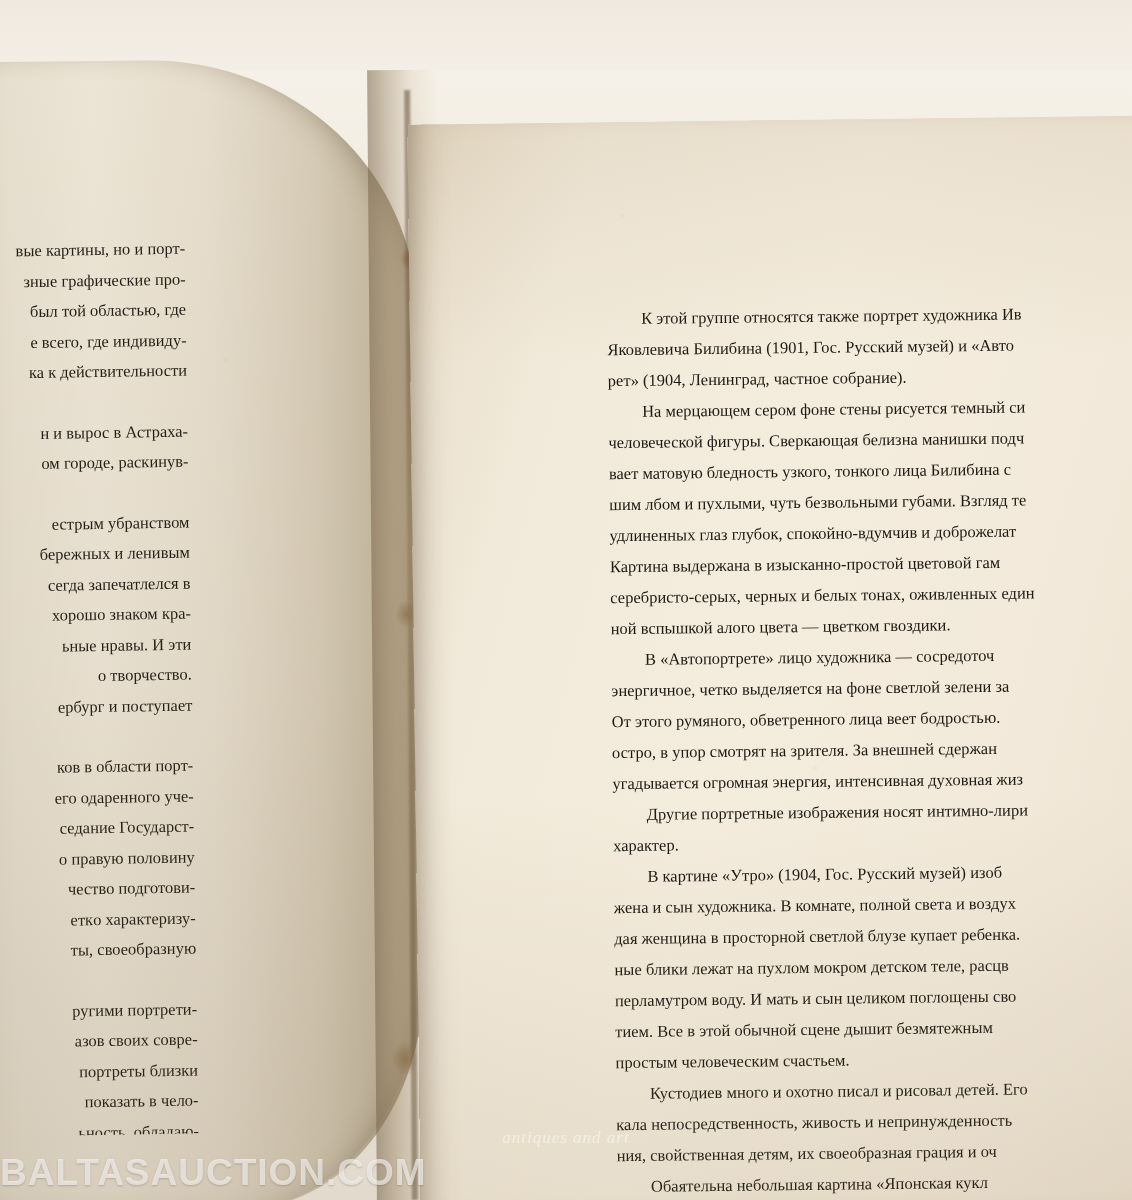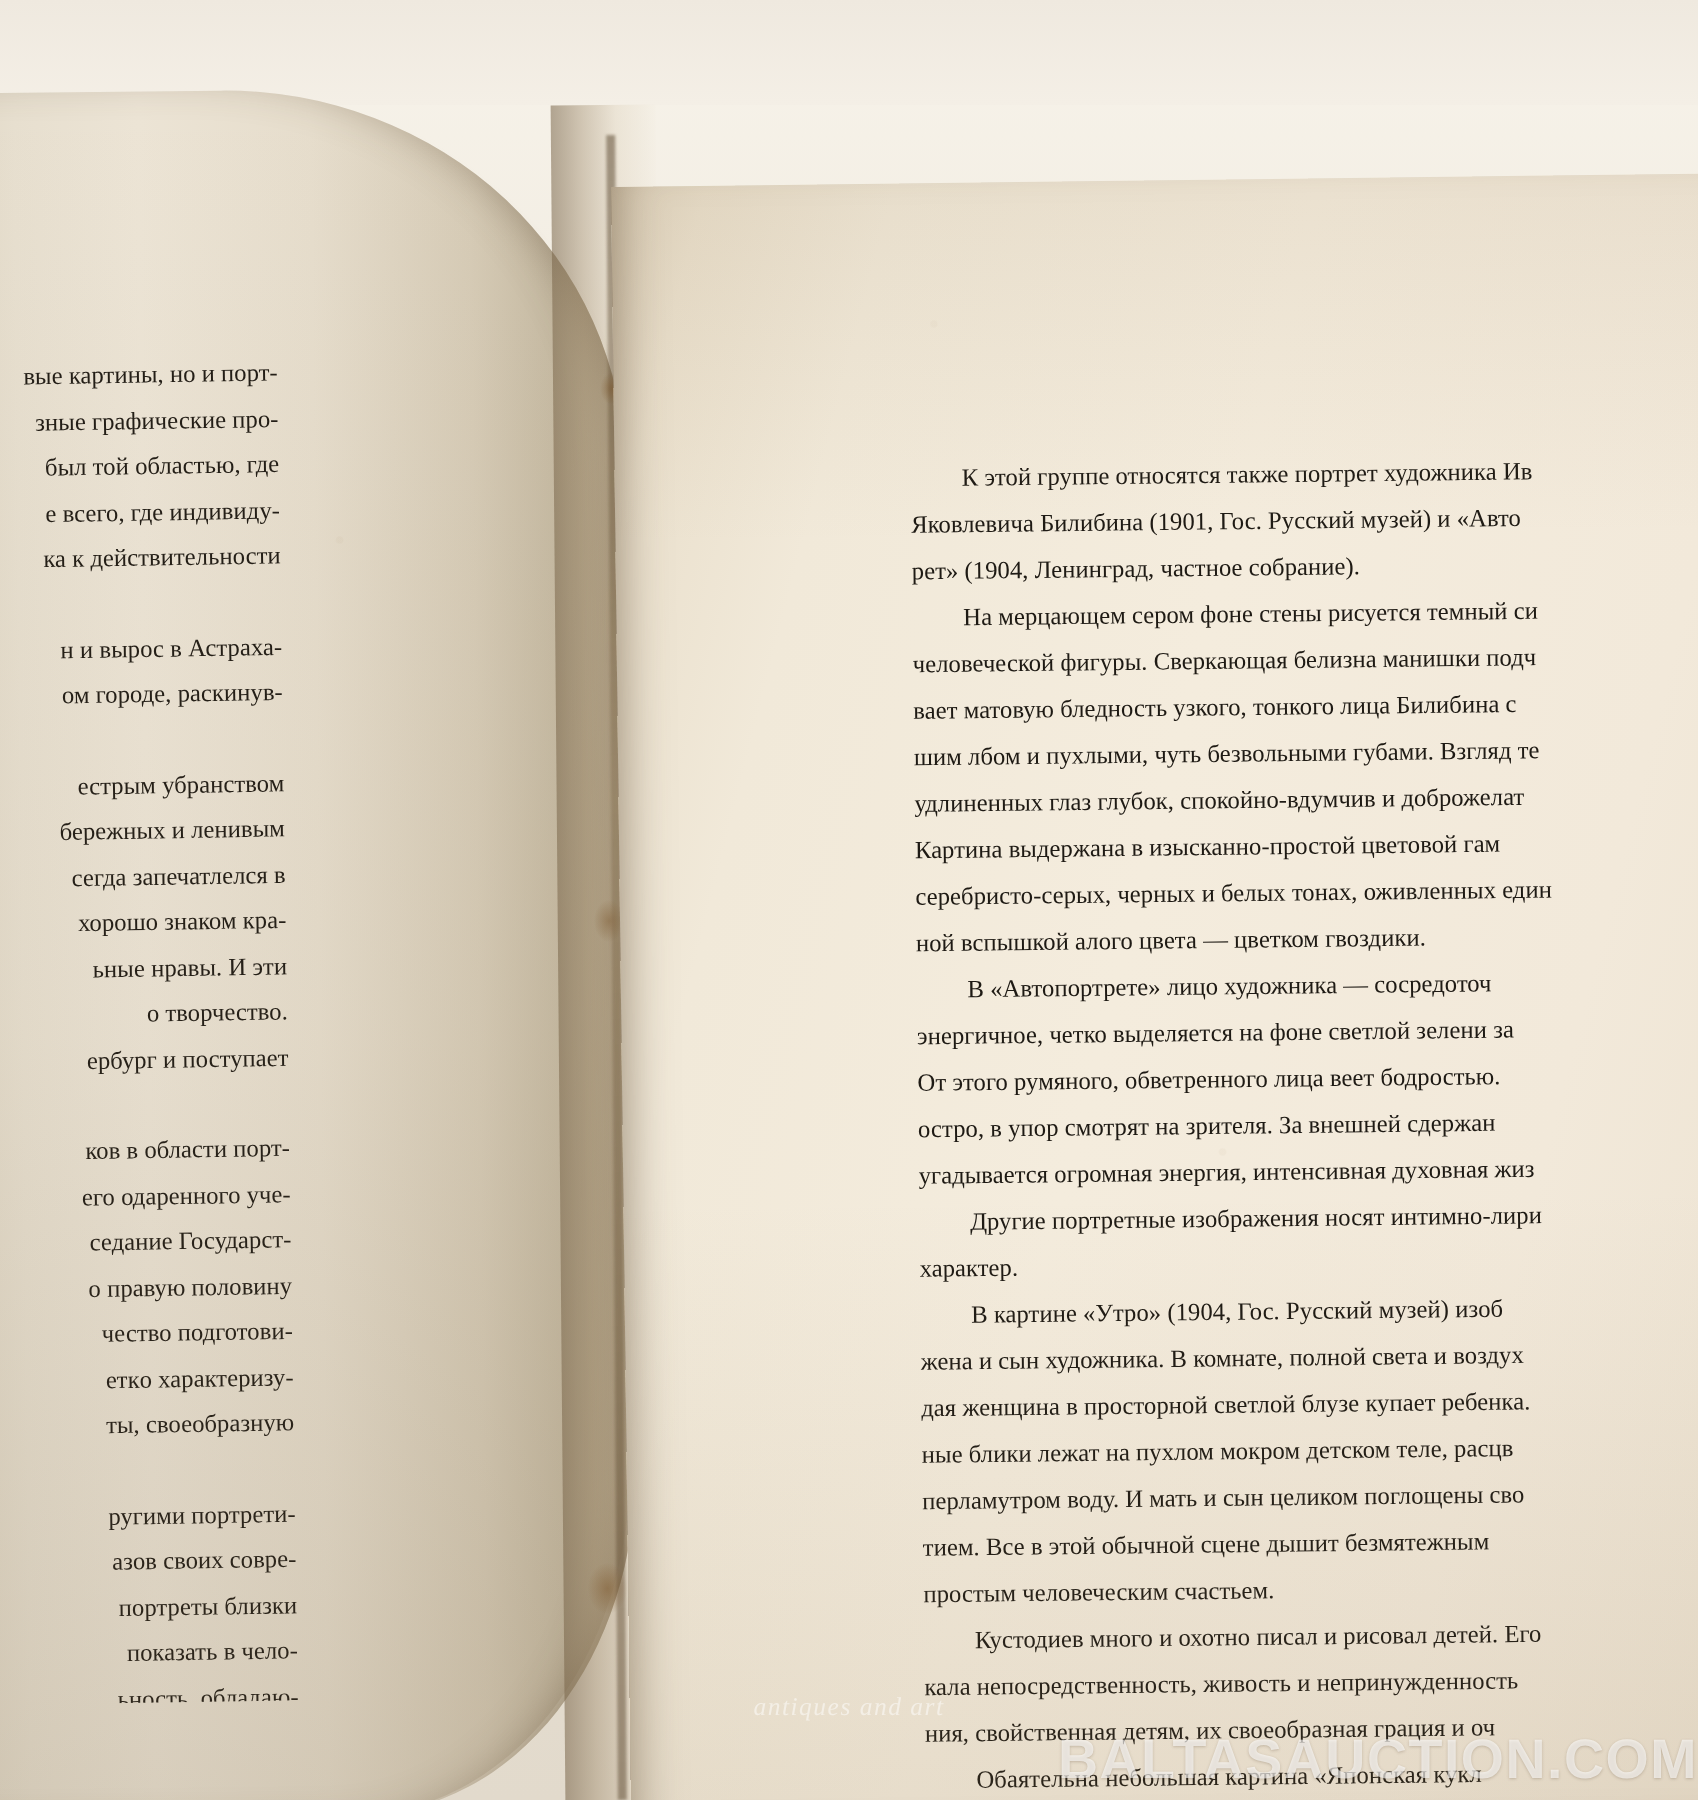--- a/index.html
+++ b/index.html
@@ -189,21 +189,21 @@
     display: block;
   }
   .right-text .ind { padding-left: 34px; }
 
   
   .watermark {
     position: absolute;
     left: 0;
     bottom: 6px;
     width: 1132px;
-    text-align: right;
+    text-align: left;
     color: rgba(255,255,255,0.62);
     font-family: "Liberation Sans", sans-serif;
     font-weight: bold;
     font-size: 37px;
     letter-spacing: 1px;
     text-shadow: 0 1px 2px rgba(80,60,40,0.25);
     pointer-events: none;
   }
   .watermark-sub {
     position: absolute;

